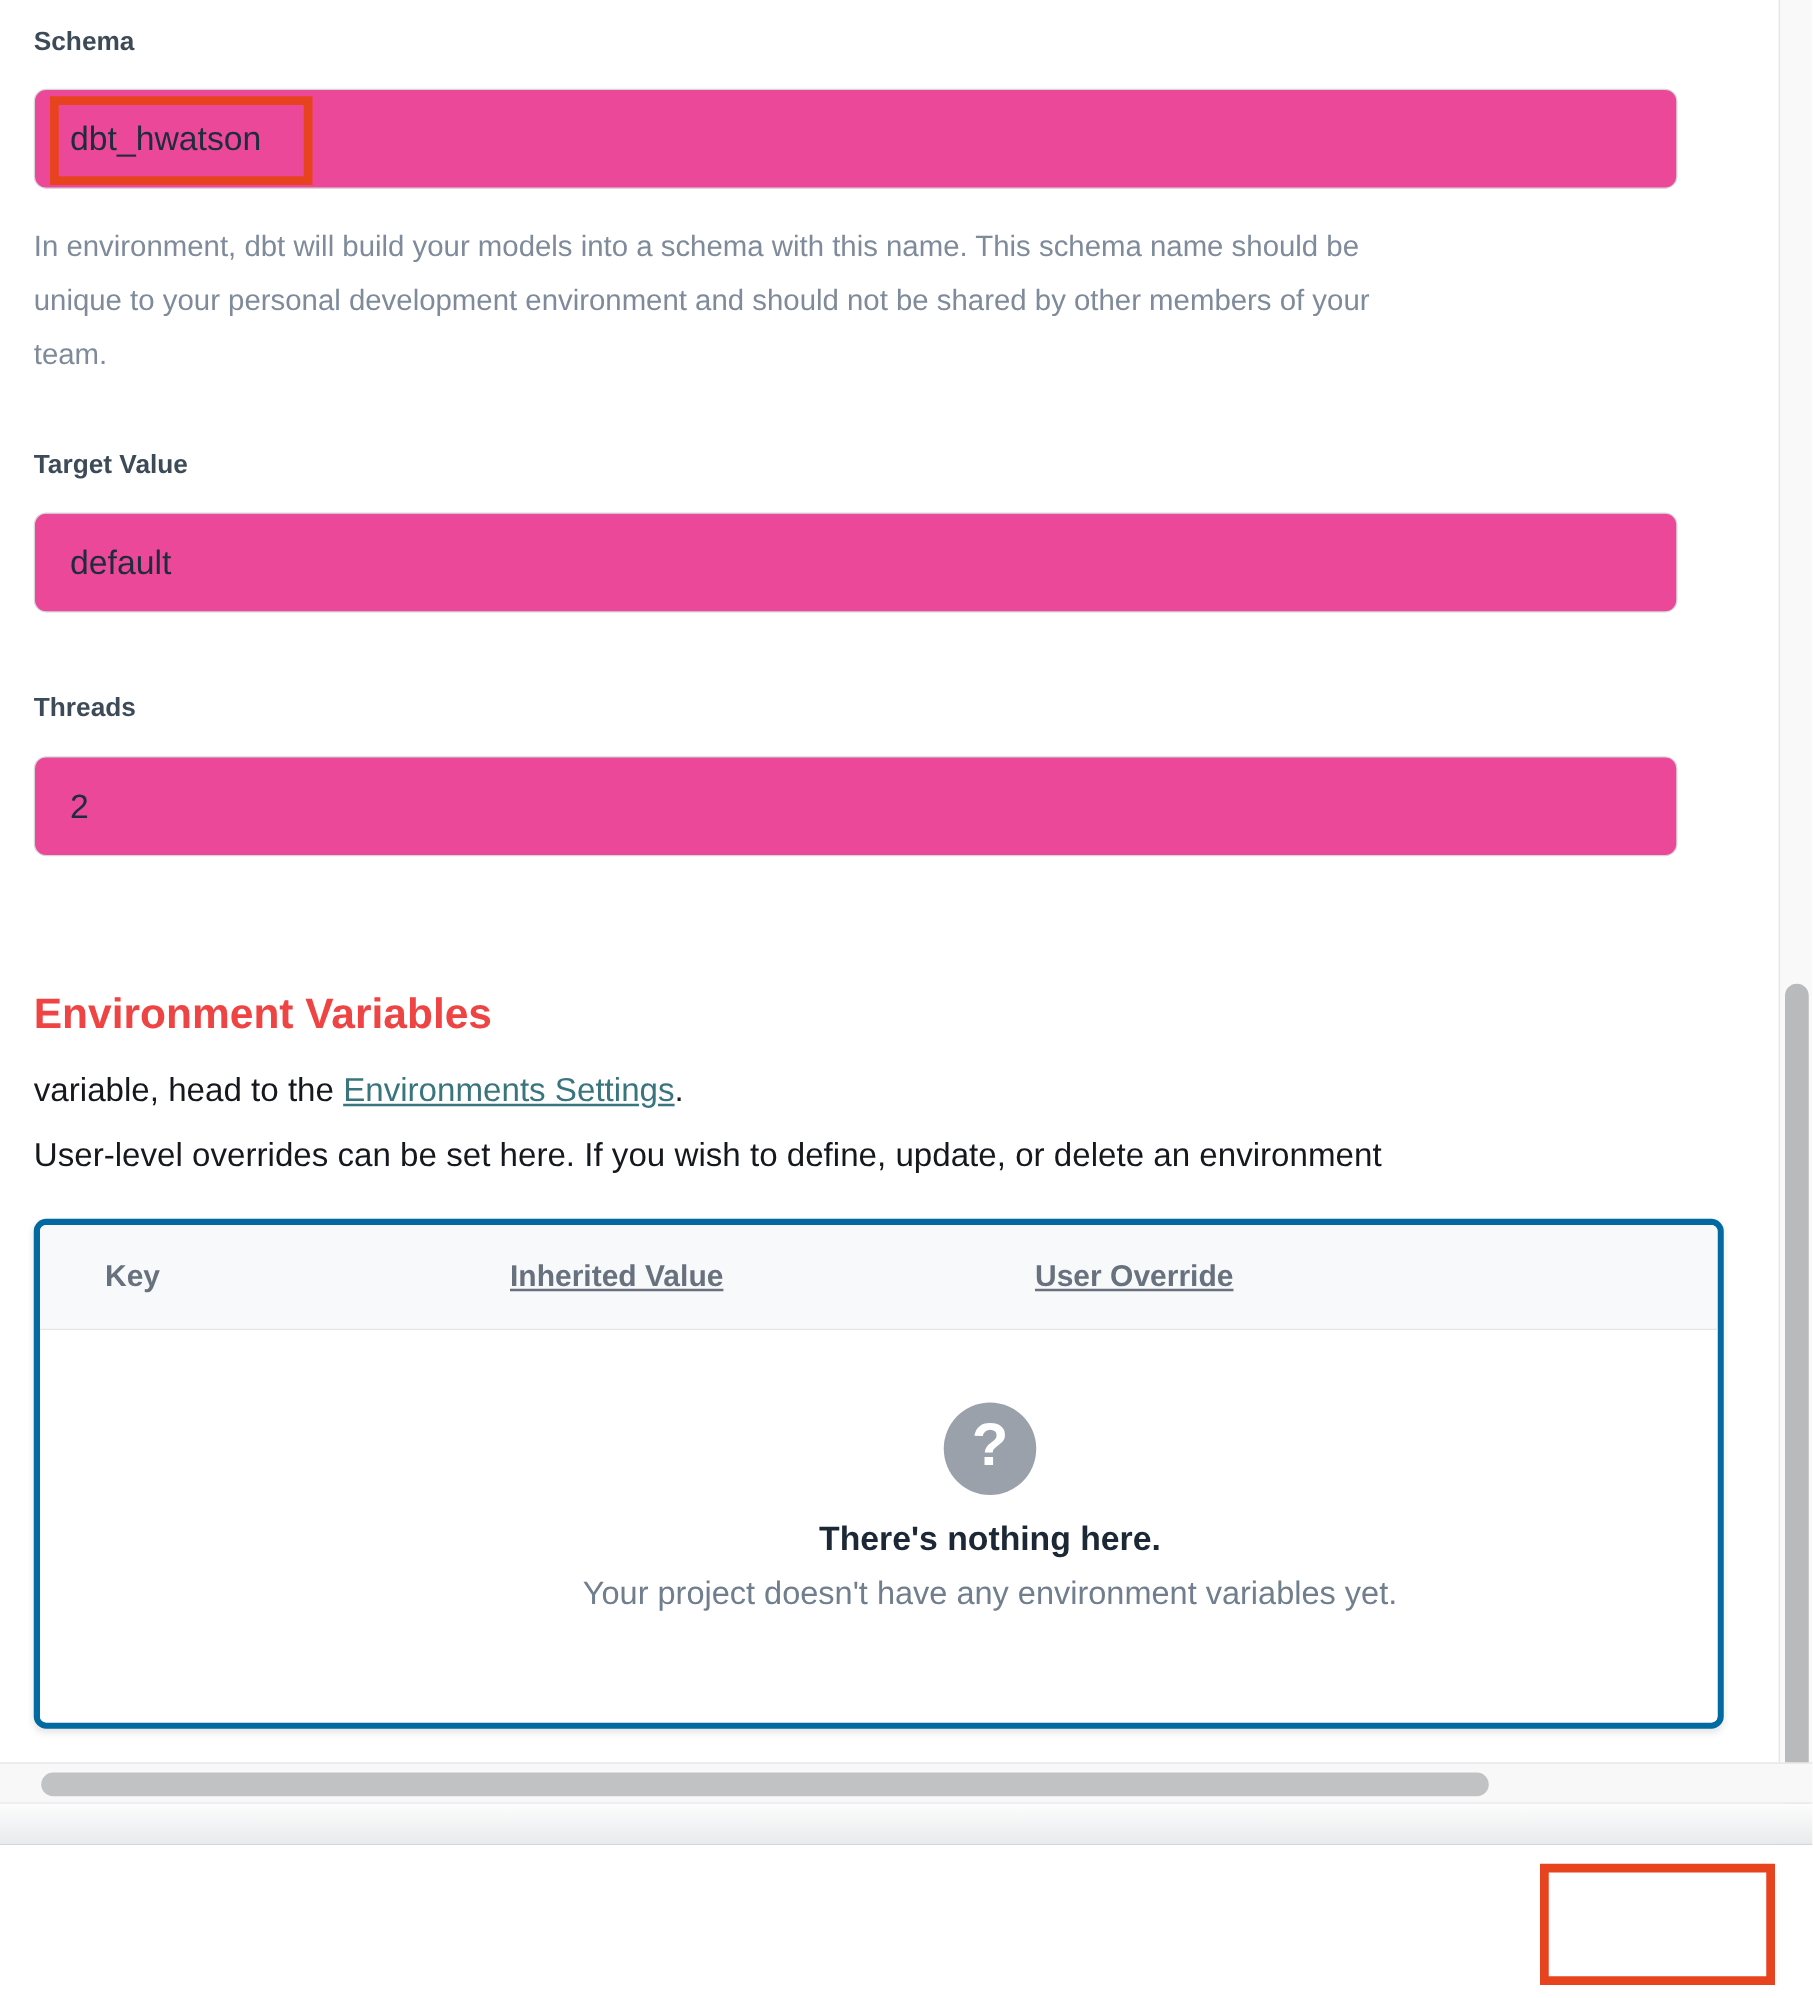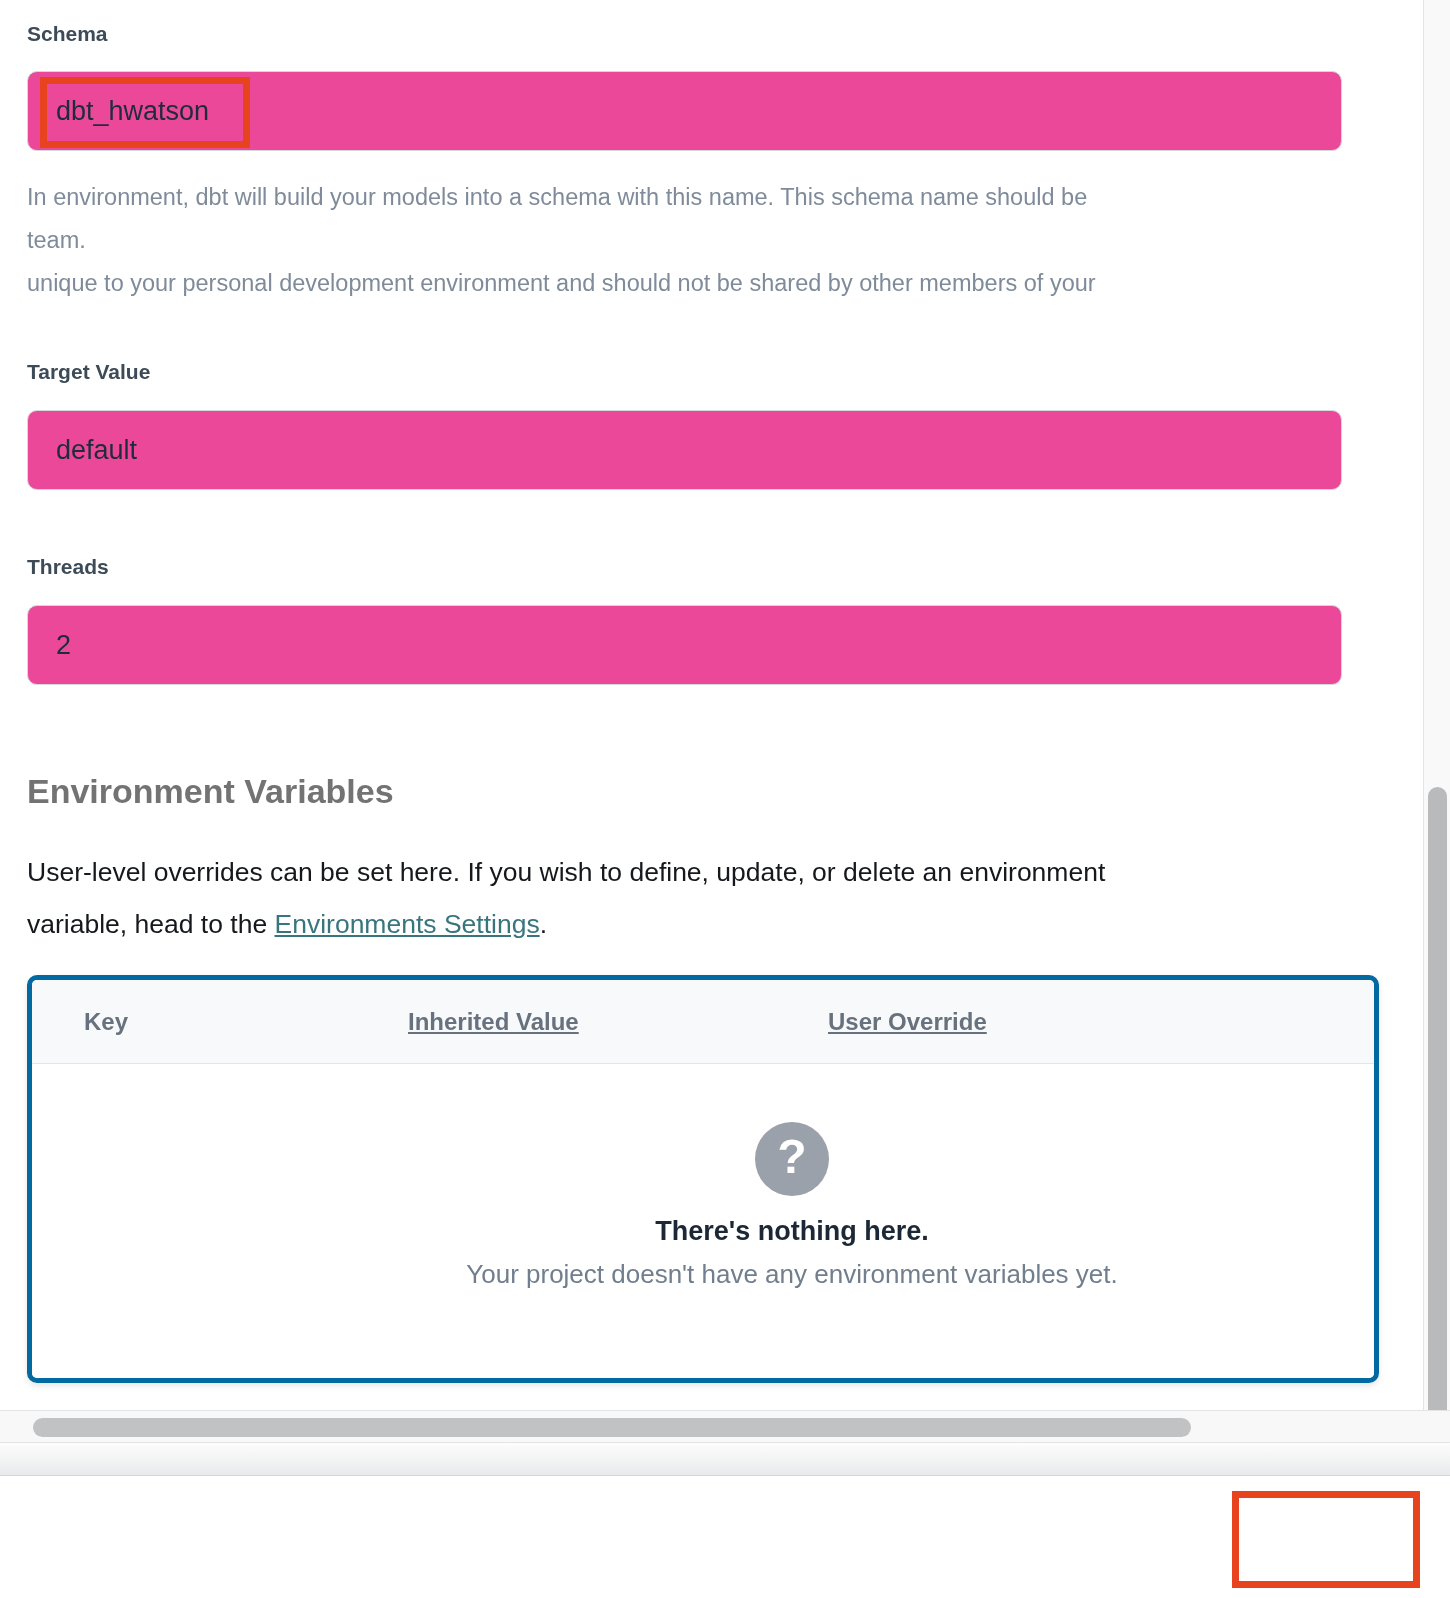--- a/index.html
+++ b/index.html
@@ -24,21 +24,21 @@
   .help { position:absolute; left:27px; top:176px; width:1340px;
     font-size:23.5px; line-height:43px; color:#7f8b9a; }
   .help div { white-space:nowrap; }
 
   
   .ann { position:absolute; border:7px solid #e8431f; background:transparent; z-index:40; }
   .ann-schema { left:40px; top:77px; width:210px; height:71px; }
   .ann-save   { left:1232px; top:1491px; width:188px; height:97px; }
 
   
-  .ev-title { position:absolute; left:27px; top:772px; font-size:34px; font-weight:700; color:#737373; }
+  .ev-title { position:absolute; left:27px; top:792px; font-size:34px; font-weight:700; color:#ef4444; }
   .ev-desc  { position:absolute; left:27px; top:846px; width:1360px;
     font-size:26.5px; line-height:52px; color:#15181c; }
   .ev-desc .line { white-space:nowrap; }
   .ev-link { color:#38757e; text-decoration:underline; cursor:pointer; }
 
   .ev-table { position:absolute; left:27px; top:975px; width:1352px; height:408px;
     border:5px solid #0369a1; border-radius:10px; overflow:hidden; background:#fff;
     box-shadow:0 3px 6px rgba(0,0,0,0.10); }
   .ev-inner { width:1520px; height:100%; }
   .ev-head { display:grid; grid-template-columns:376px 420px 420px 1fr;
@@ -74,34 +74,34 @@
 </head>
 <body>
 
 <div class="page">
 
   <div class="flabel lbl-schema">Schema</div>
   <input class="text-input inp-schema" type="text" value="dbt_hwatson" style="">
   <div class="ann ann-schema"></div>
   <div class="help">
     <div>In environment, dbt will build your models into a schema with this name. This schema name should be</div>
+    <div>unique to your personal development environment and should not be shared by other members of your</div>
     <div>team.</div>
-    <div>unique to your personal development environment and should not be shared by other members of your</div>
   </div>
 
   <div class="flabel lbl-target">Target Value</div>
   <input class="text-input inp-target" type="text" value="default" style="">
 
   <div class="flabel lbl-threads">Threads</div>
   <input class="text-input inp-threads" type="text" value="2" style="">
 
   <div class="ev-title">Environment Variables</div>
   <div class="ev-desc">
+    <div class="line"><span>variable, head to the </span><a class="ev-link">Environments Settings</a><span>.</span></div>
     <div class="line">User-level overrides can be set here. If you wish to define, update, or delete an environment</div>
-    <div class="line"><span>variable, head to the </span><a class="ev-link">Environments Settings</a><span>.</span></div>
   </div>
 
   <div class="ev-table">
     <div class="ev-inner">
       <div class="ev-head">
         <div class="th th-key">Key</div>
         <div class="th th-center">Inherited Value</div>
         <div class="th th-center">User Override</div>
         <div></div>
       </div>

